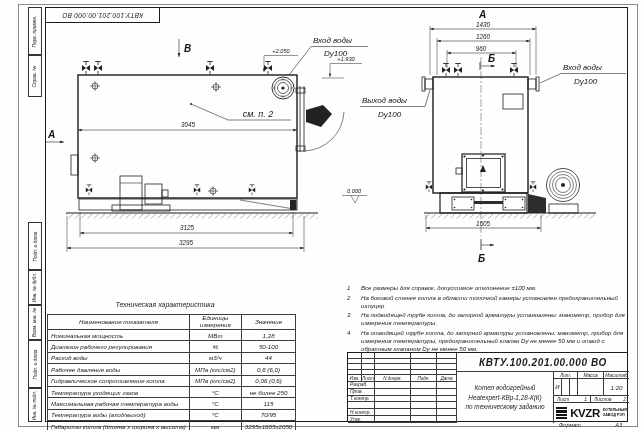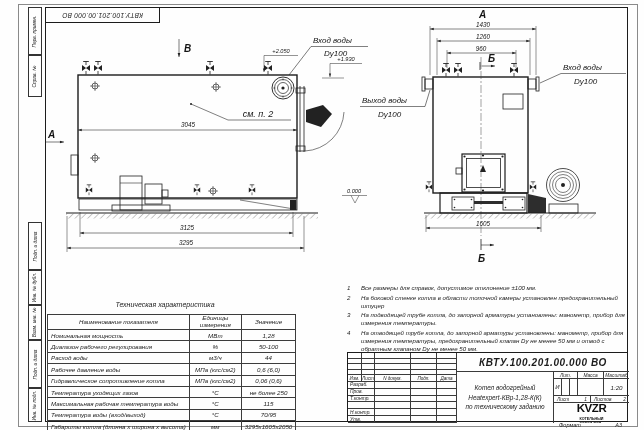--- a/index.html
+++ b/index.html
@@ -53,21 +53,21 @@
   .grid5 > div{box-sizing:border-box;border-right:.9px solid #3a3a3a;border-bottom:.9px solid #3a3a3a;
        font:italic 4.6px "Liberation Sans",sans-serif;display:flex;align-items:center;justify-content:center;}
   .grid4{display:grid;grid-template-columns:27px 36px 26px 20px;grid-auto-rows:6.83px;}
   .grid4 > div{box-sizing:border-box;border-right:.9px solid #3a3a3a;border-bottom:.9px solid #3a3a3a;
        font:italic 4.9px "Liberation Sans",sans-serif;display:flex;align-items:center;padding-left:2px;}
   .bignum{display:flex;align-items:center;justify-content:center;
           font:italic 600 10px "Liberation Sans",sans-serif;letter-spacing:.6px;white-space:nowrap;}
   .desc{display:flex;flex-direction:column;align-items:center;justify-content:center;
         font:italic 6.4px "Liberation Sans",sans-serif;line-height:1.55;text-align:center;}
   .sheetrow{display:flex;align-items:center;justify-content:space-between;padding:0 3px;}
-  .logo-area{display:flex;align-items:center;justify-content:center;gap:3px;border:none;flex-direction:column;}
+  .logo-area{display:flex;align-items:center;justify-content:center;gap:3px;border:none;}
   .logo-mark{width:11px;height:12px;background:repeating-linear-gradient(0deg,#121212 0 2.2px,#fdfdfd 2.2px 3.2px);}
   .logo-kvzr{font:900 11.5px "Liberation Sans",sans-serif;letter-spacing:-.4px;color:#0d0d0d;font-style:normal;}
   .logo-co{font:600 3.7px "Liberation Sans",sans-serif;font-style:normal;line-height:1.25;color:#111;}
   .format{left:553px;top:421.5px;width:75px;display:flex;justify-content:space-between;padding:0 6px;
           font:italic 5.5px "Liberation Sans",sans-serif;}
 </style>
 </head>
 <body>
 
 <div class="sheet">

